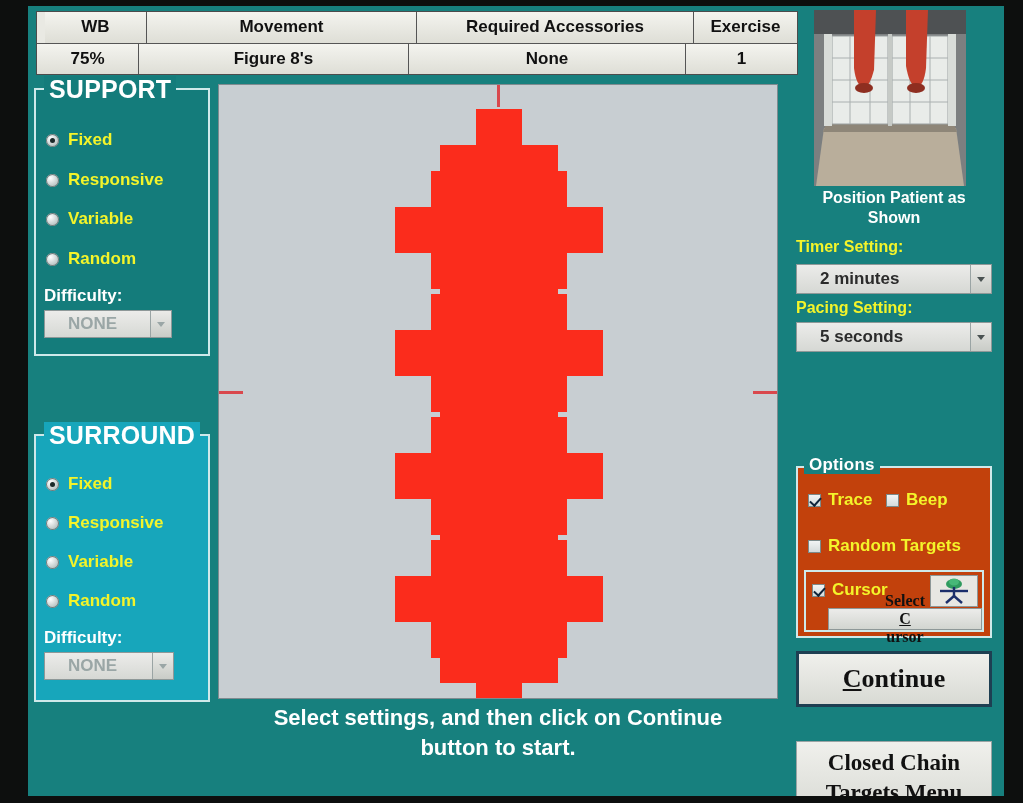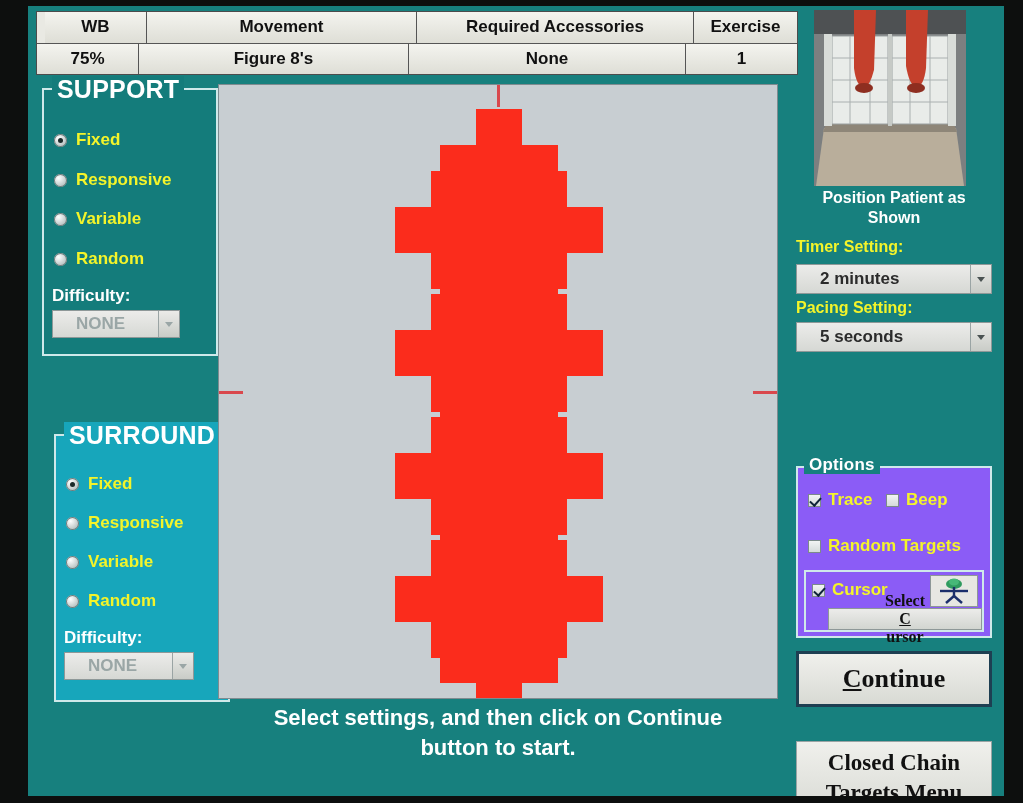--- a/index.html
+++ b/index.html
@@ -24,24 +24,24 @@
      font-size:17px;font-weight:bold;color:#111;
      background:linear-gradient(#f4f4ef,#dedeD6);
      border-right:1px solid #555;box-sizing:border-box;}
   .tbl-cell:last-child{border-right:none;}
   .c-wb{width:102px;}
   .c-mv{width:270px;}
   .c-ra{width:277px;}
   .c-ex{flex:1;}
 
   
-  .side-group{position:absolute;left:14px;width:176px;
+  .side-group{position:absolute;left:6px;width:176px;
      border:2px solid #cfe9ea;box-sizing:border-box;}
   #grp-support{top:82px;height:268px;background:#147c7b;}
-  #grp-surround{top:428px;height:268px;background:#17a6bb;margin-left:12px;}
+  #grp-surround{top:428px;height:268px;background:#17a6bb;}
   .grp-title{position:absolute;top:-14px;left:8px;padding:0 5px;
      font-size:25px;font-weight:bold;color:#ffffff;letter-spacing:.2px;
      line-height:26px;}
   #grp-support .grp-title{background:#147c7b;}
   #grp-surround .grp-title{background:#17a6bb;}
 
   .radio-row{position:absolute;left:10px;display:flex;align-items:center;gap:9px;}
   .radio{width:13px;height:13px;border-radius:50%;
      background:radial-gradient(circle at 35% 32%,#ffffff,#b9c3c3 70%,#8d9a9a);
      box-shadow:inset 0 0 0 1px #6d7b7b;flex:none;}
@@ -79,21 +79,21 @@
   
   #photo{position:absolute;left:786px;top:4px;width:152px;height:176px;
      background:#6b6f72;overflow:hidden;}
   #photo svg{display:block;}
   #photo-caption{position:absolute;left:768px;top:182px;width:196px;text-align:center;
      font-size:16px;font-weight:bold;color:#ffffff;line-height:20px;}
 
   .rt-label{position:absolute;left:768px;font-size:16px;font-weight:bold;color:#f4f42a;}
 
   #grp-options{position:absolute;left:768px;top:460px;width:196px;height:172px;
-     border:2px solid #cfe9ea;box-sizing:border-box;background:#8b5cf6;}
+     border:2px solid #cfe9ea;box-sizing:border-box;background:#c2410c;}
   #grp-options .grp-title{top:-12px;left:6px;font-size:17px;background:#17807e;
      color:#ffffff;line-height:18px;}
   .chk-row{position:absolute;display:flex;align-items:center;gap:7px;}
   .chk{width:13px;height:13px;flex:none;box-sizing:border-box;
      background:linear-gradient(#f2f4f4,#d5dbdb);border:1px solid #7c8a8a;
      position:relative;}
   .chk.on::after{content:"";position:absolute;left:3px;top:0px;width:5px;height:9px;
      border:solid #10243a;border-width:0 2px 2px 0;transform:rotate(42deg);}
   .chk-label{font-size:17px;font-weight:bold;color:#f4f42a;white-space:nowrap;}
 

